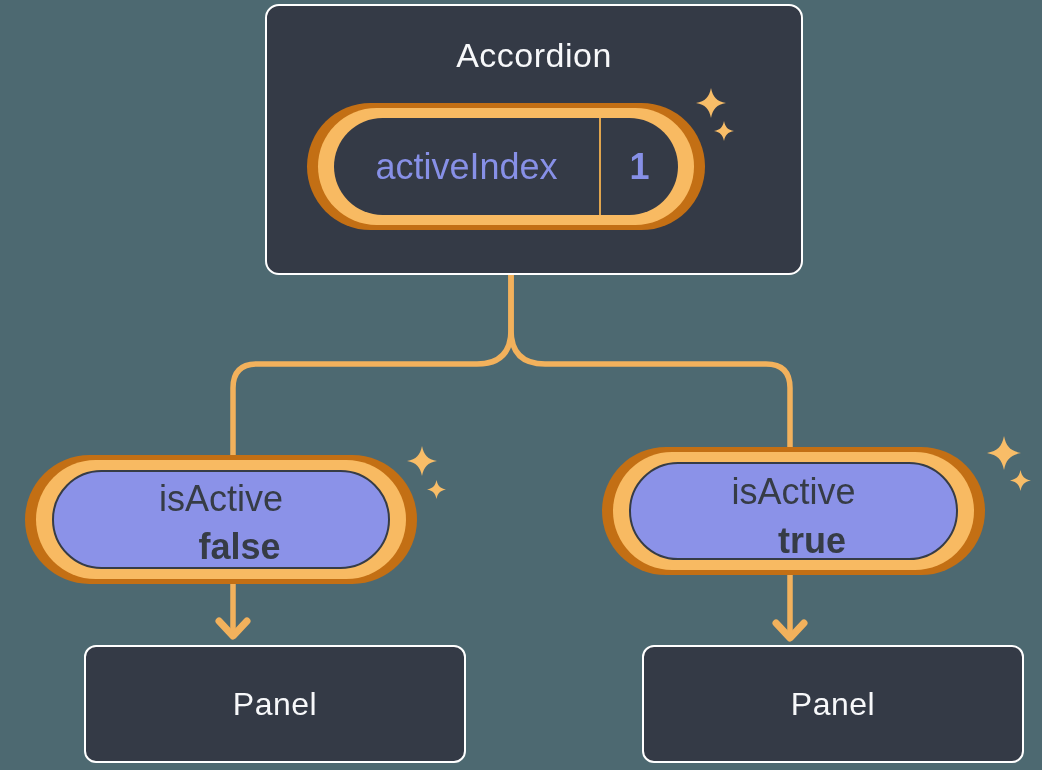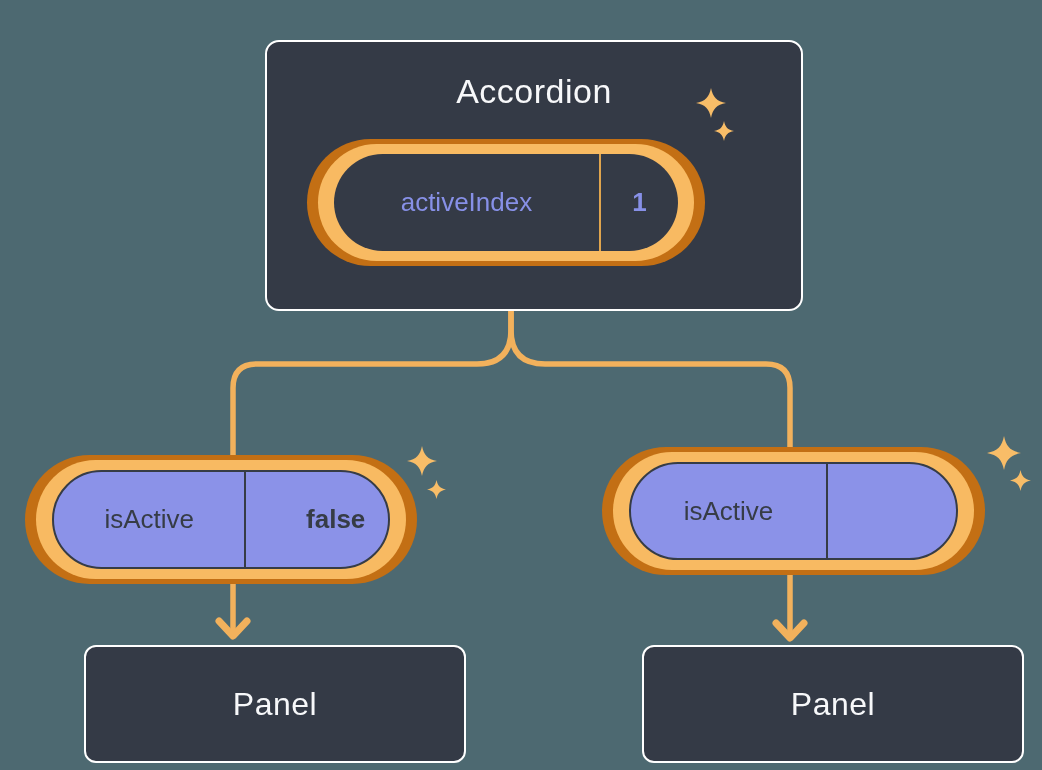--- a/index.html
+++ b/index.html
@@ -15,21 +15,21 @@
 
   
   .dark-box {
     position: absolute;
     box-sizing: border-box;
     background: var(--box);
     border: 2px solid var(--box-border);
     border-radius: 14px;
     z-index: 1;
   }
-  .accordion-box { left: 265px; top: 4px; width: 538px; height: 271px; margin-top: 36px; }
+  .accordion-box { left: 265px; top: 4px; width: 538px; height: 271px; }
   .accordion-title {
     margin-top: 30px;
     text-align: center;
     font-size: 34px;
     font-weight: 500;
     letter-spacing: 0.5px;
     color: var(--title);
   }
 
   .panel-box {
@@ -64,27 +64,27 @@
   }
   .pill-inner {
     box-sizing: border-box;
     width: 100%; height: 100%;
     border-radius: 999px;
     display: flex;
     align-items: stretch;
     overflow: hidden;
   }
   .pill-inner.dark   { background: var(--box); }
-  .pill-inner.purple { background: var(--purple); border: 2.5px solid var(--ink); }
+  .pill-inner.purple { background: var(--purple); border: 2.5px solid var(--ink); flex-direction: column; }
 
   .pill-section {
     display: flex;
     align-items: center;
     justify-content: center;
-    font-size: 26px;
+    font-size: 36px;
     white-space: nowrap;
   }
   .pill-sep { width: 2px; align-self: stretch; }
   .sep-amber { background: var(--sep-amber); }
   .sep-dark  { background: var(--ink); }
 
   .state-pill { left: 307px; top: 103px; width: 398px; height: 127px; }
   .state-pill .lbl { flex: 0 0 77%; color: var(--periwinkle); }
   .state-pill .val { flex: 1; color: var(--periwinkle); font-weight: 700; }
 
@@ -147,20 +147,21 @@
         <div class="pill-section val">false</div>
       </div>
     </div>
   </div>
 
   <div class="pill-outer prop-pill-right">
     <div class="pill-mid">
       <div class="pill-inner purple">
         <div class="pill-section lbl">isActive</div>
         <div class="pill-sep sep-dark"></div>
+        <div class="pill-section val">true</div>
       </div>
     </div>
   </div>
 
   <div class="dark-box panel-box panel-left">
     <span>Panel</span>
   </div>
   <div class="dark-box panel-box panel-right">
     <span>Panel</span>
   </div>

